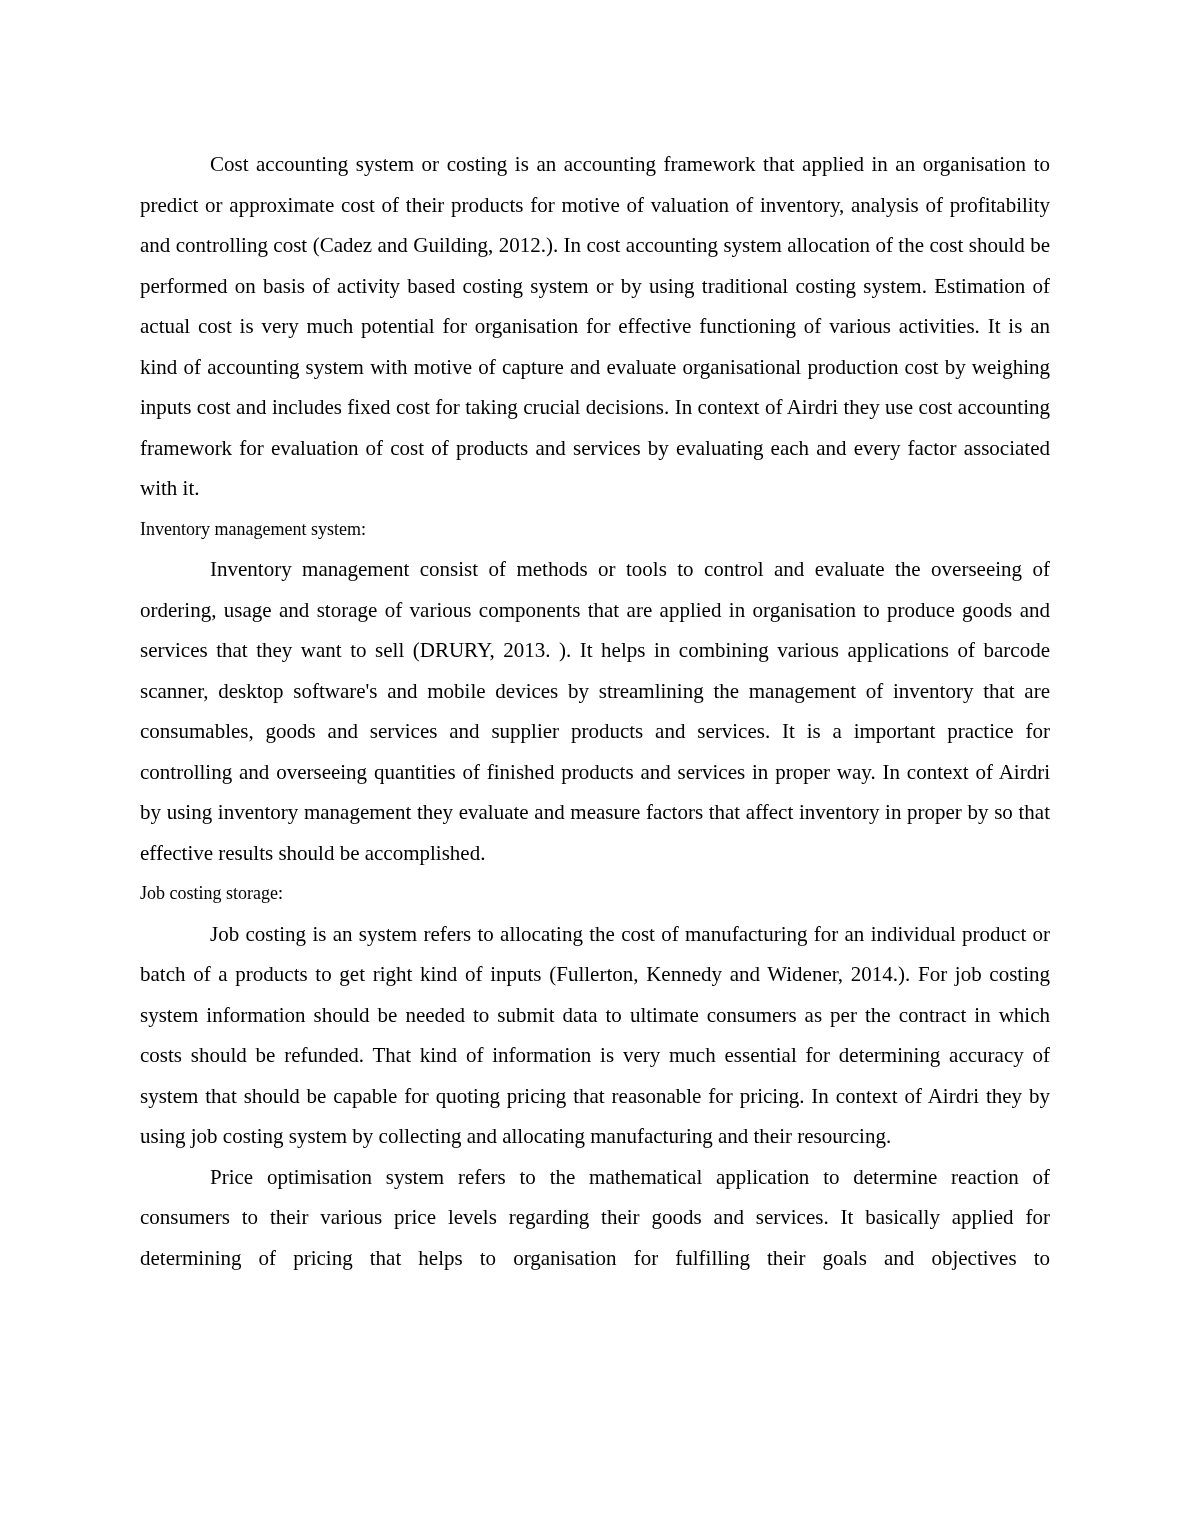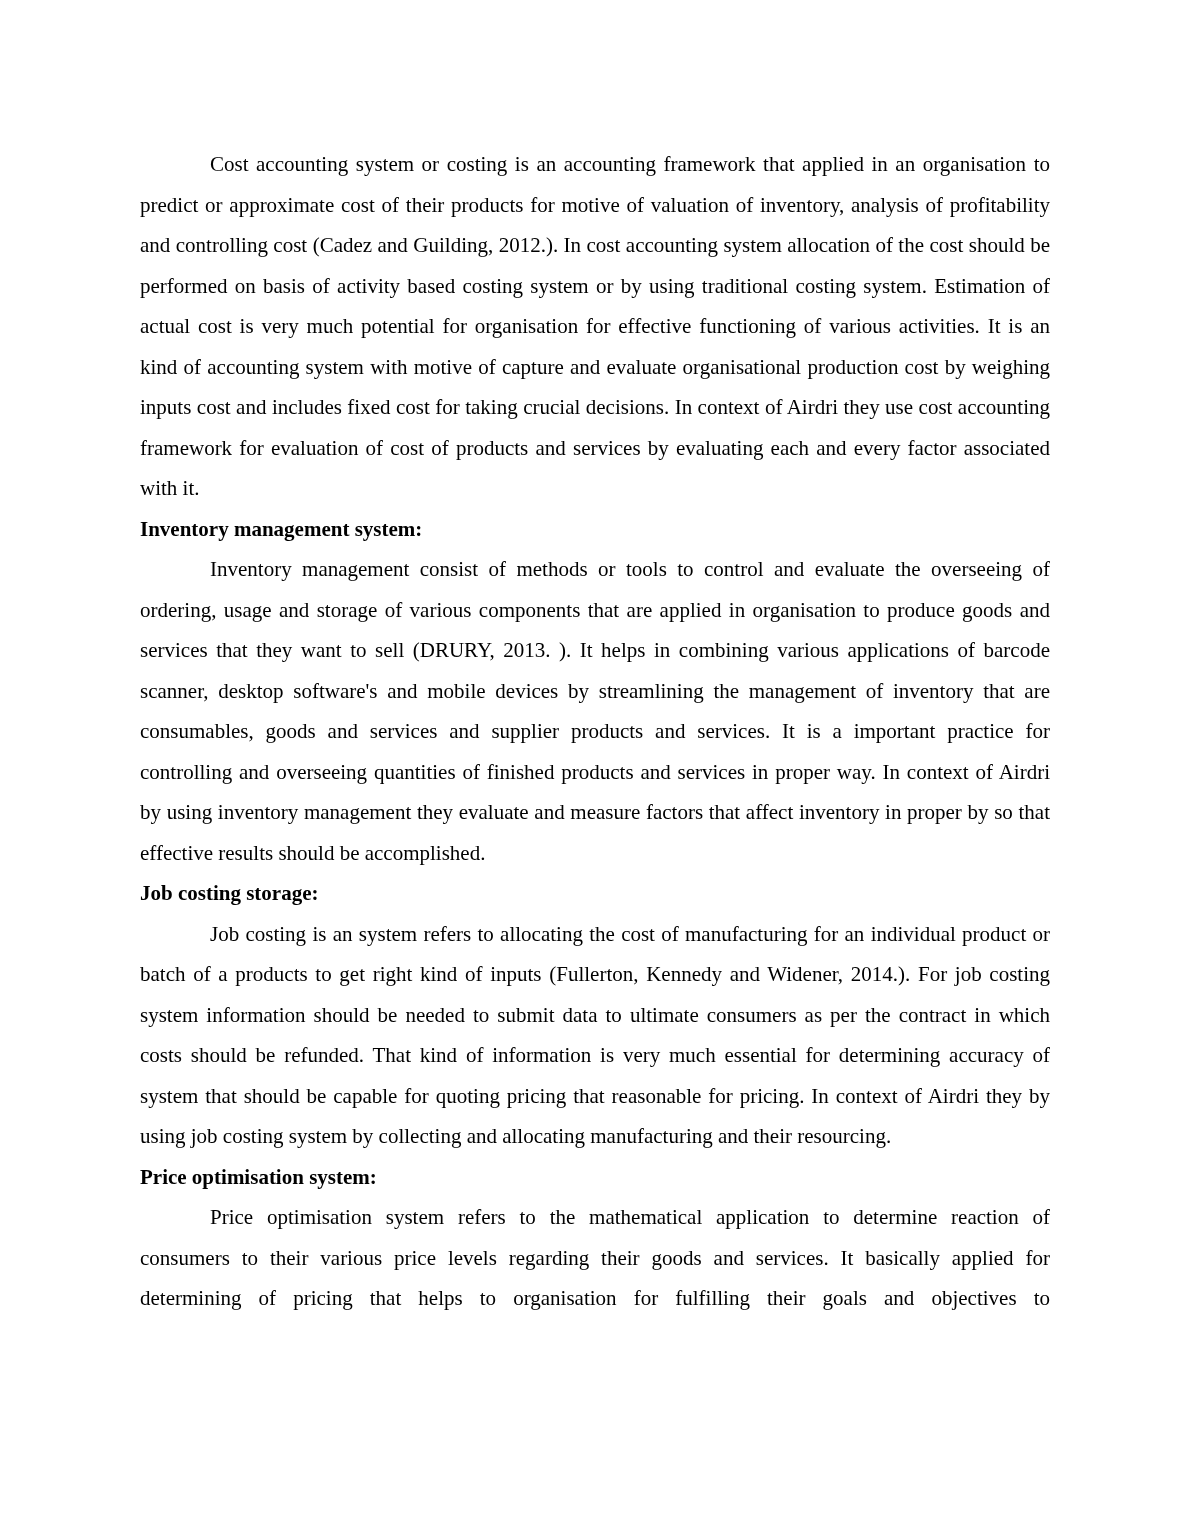--- a/index.html
+++ b/index.html
@@ -38,40 +38,39 @@
     text-indent: 70px;
     text-align: justify;
   }
   .para.continues {
     
     text-align-last: justify;
   }
   .heading {
     margin: 0;
     padding: 0;
-    font-size: 21px;
-    font-weight: bold;
+    font-size: 18px;
+    font-weight: normal;
     text-align: left;
     text-indent: 0;
   }
 </style>
 </head>
 <body>
 
 <div class="page">
   <div class="content">
 
     <p class="para">Cost accounting system or costing is an accounting framework that applied in an organisation to predict or approximate cost of their products for motive of valuation of inventory, analysis of profitability and controlling cost (Cadez  and Guilding,  2012.). In cost accounting system allocation of the cost should be performed on basis of activity based costing system or by using traditional costing system. Estimation of actual cost is very much potential for organisation for effective functioning of various activities. It is an kind of accounting system with motive of capture and evaluate organisational production cost by weighing inputs cost and includes fixed cost for taking crucial decisions. In context of Airdri they use cost accounting framework for evaluation of cost of products and services by evaluating each and every factor associated with it.</p>
 
     <h2 class="heading">Inventory management system:</h2>
 
     <p class="para">Inventory management consist of methods or tools to control and evaluate the overseeing of ordering, usage and storage of various components that are applied in organisation to  produce goods and services that they want to sell (DRURY, 2013. ). It helps in combining various applications of barcode scanner, desktop software's and mobile devices by streamlining the management of inventory that are consumables, goods and services and supplier products and services. It is a important practice for controlling and overseeing quantities of finished products and services in proper way. In context of Airdri by using inventory management they evaluate and measure factors that affect inventory in proper by so that effective results should be accomplished.</p>
 
     <h2 class="heading">Job costing storage:</h2>
 
     <p class="para">Job costing is an system refers to allocating the cost of manufacturing for an individual product or batch of a products to get right kind of inputs (Fullerton,  Kennedy  and Widener, 2014.). For job costing system information should be needed to submit data to ultimate consumers as per the contract in which costs should be refunded. That kind of information is very much essential for determining accuracy of system that should be capable for quoting pricing that reasonable for pricing. In context of Airdri they by using job costing system by collecting and allocating manufacturing and their resourcing.</p>
 
-    <h2 class="heading">Price optimisation system:</h2>
 
     <p class="para continues">Price optimisation system refers to the mathematical application to determine reaction of consumers to their various price levels regarding their goods and services. It basically applied for determining of pricing that helps to organisation for fulfilling their goals and objectives to</p>
 
   </div>
 </div>
 
 </body></html>

